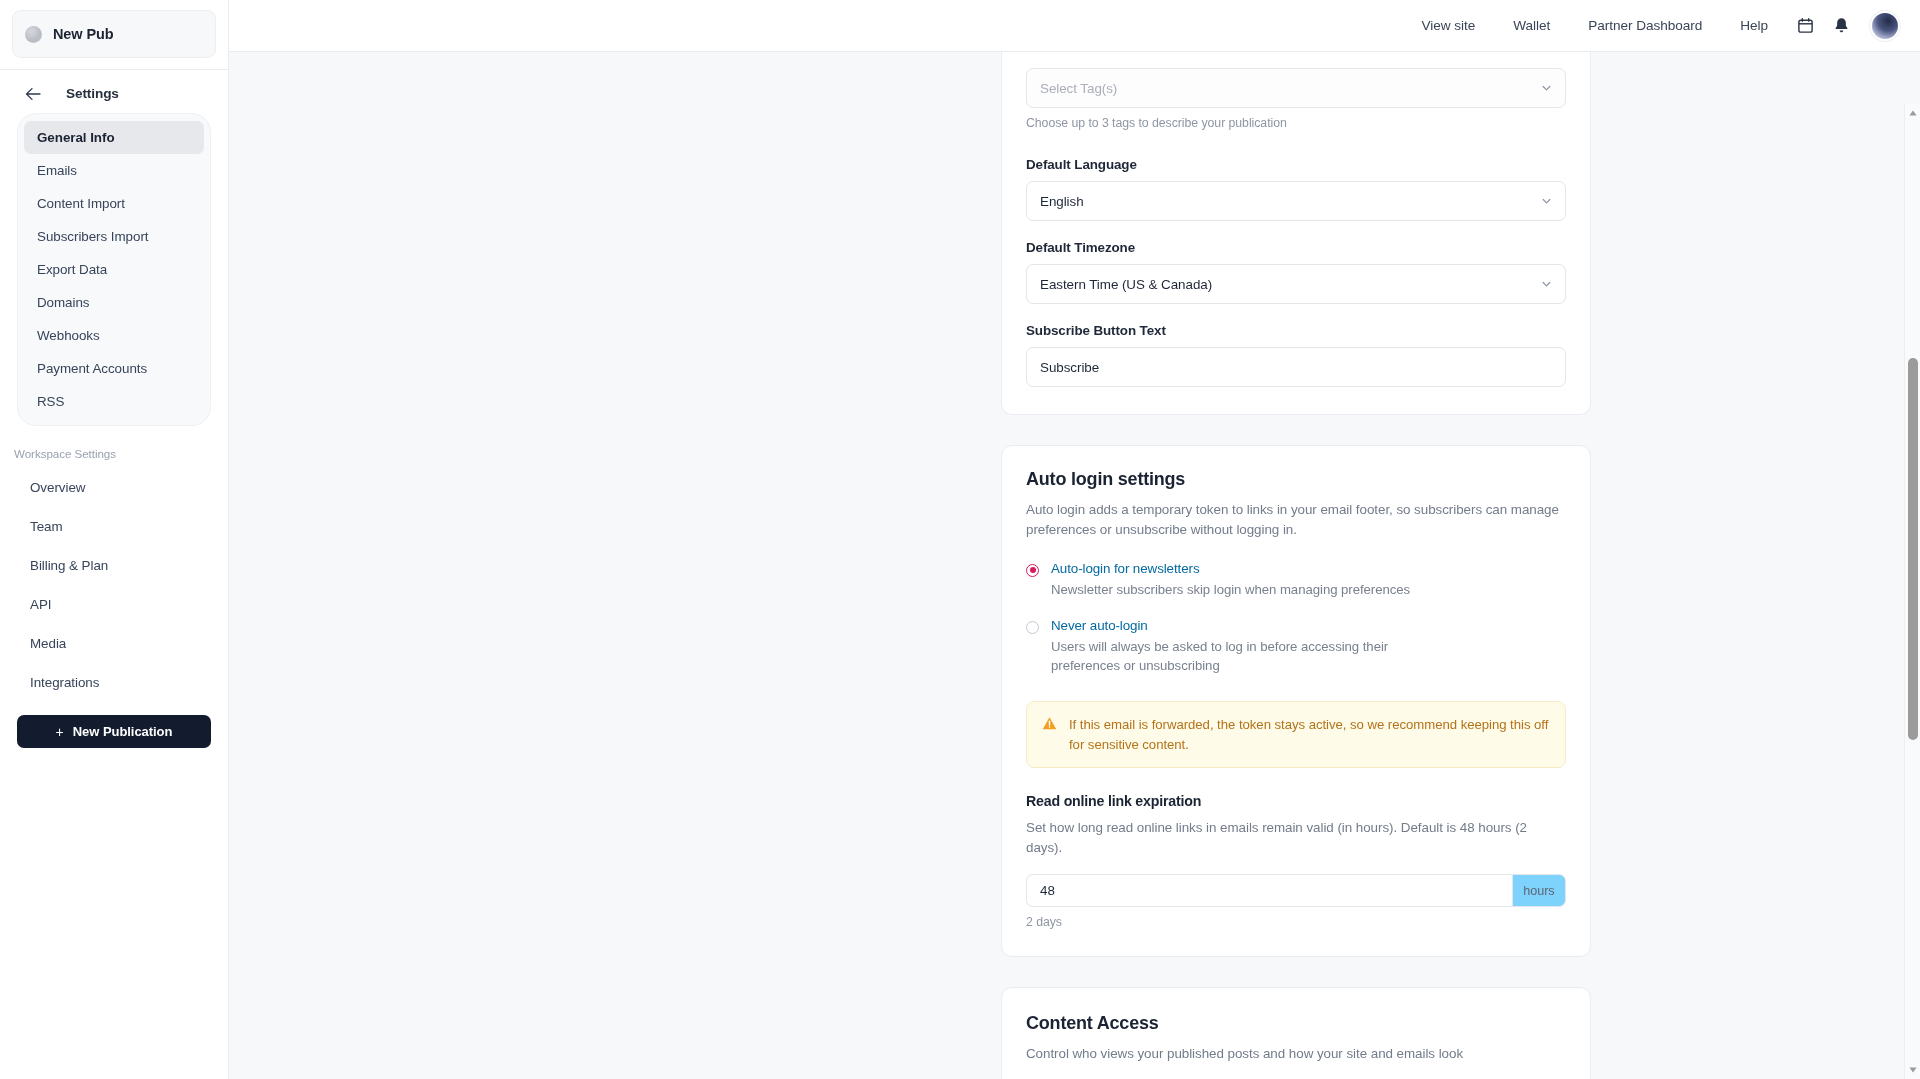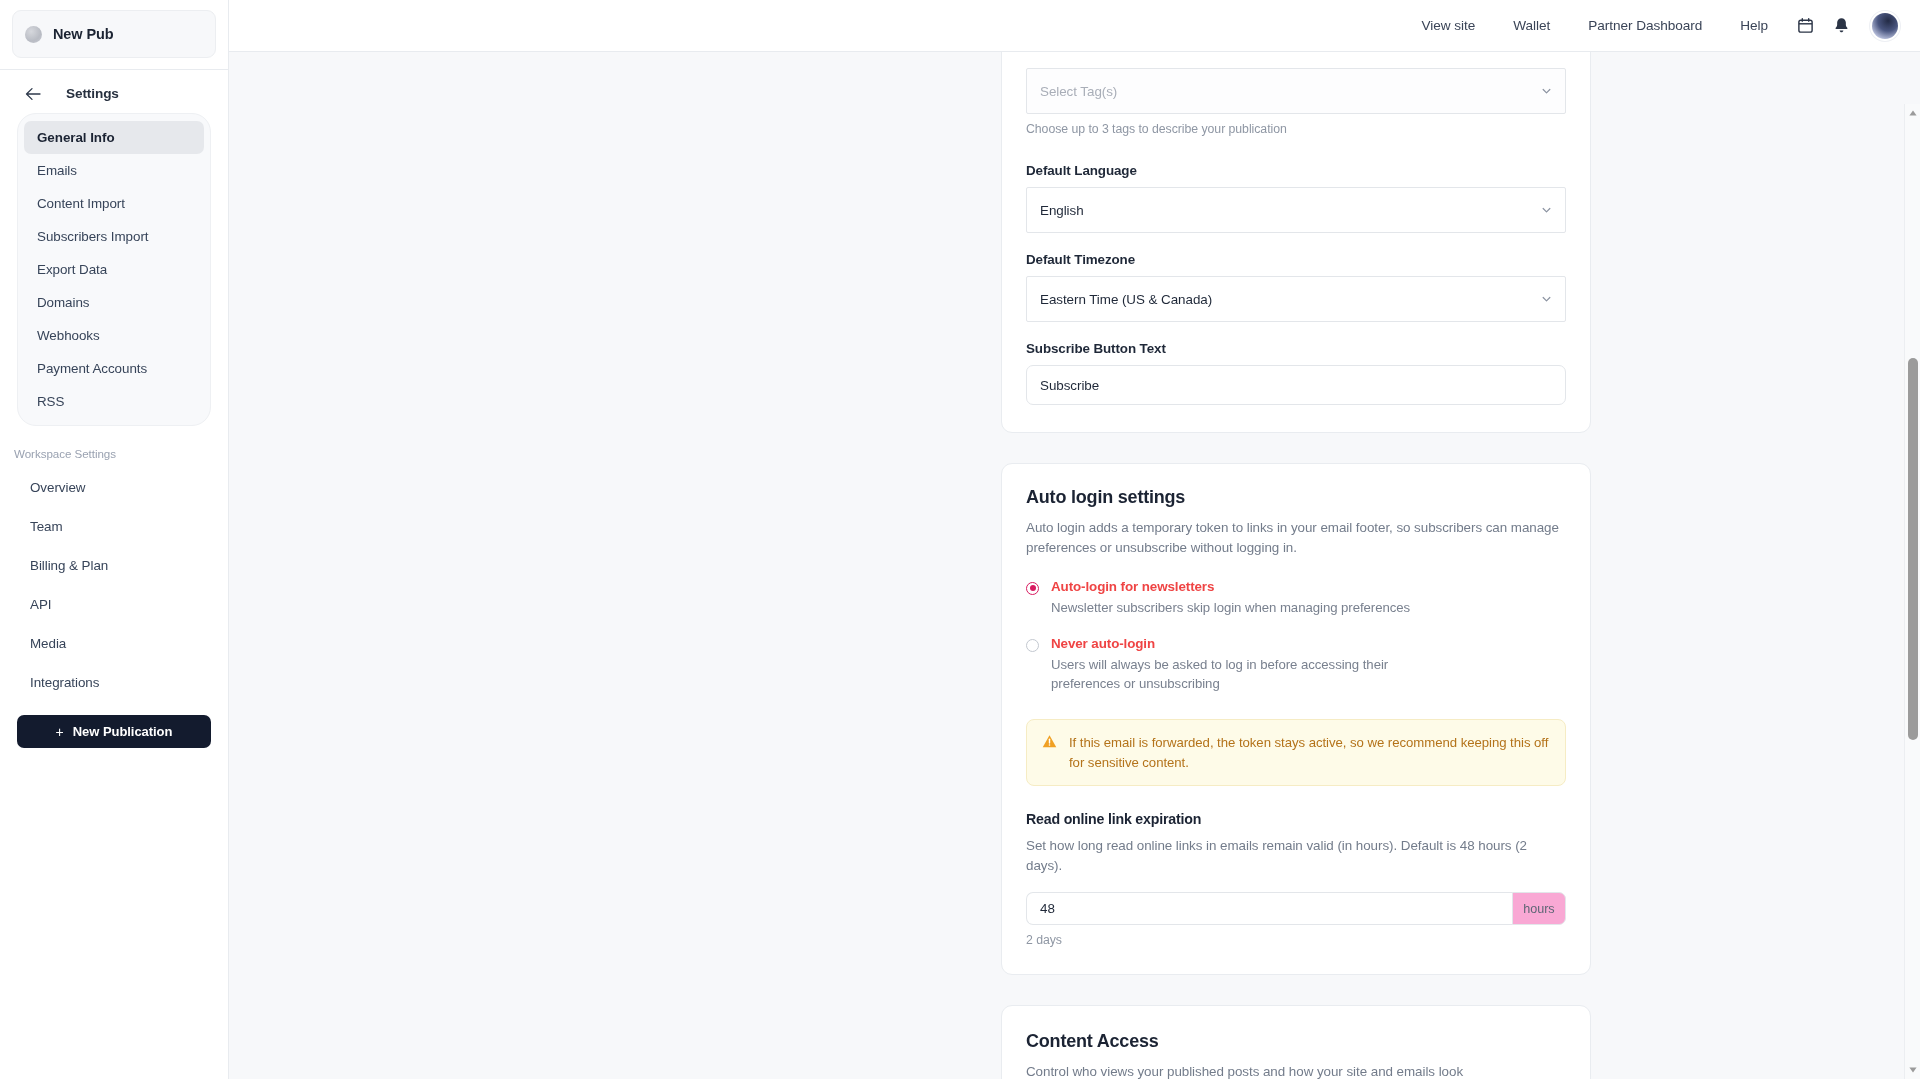--- a/index.html
+++ b/index.html
@@ -164,23 +164,23 @@
   .card + .card { margin-top: 30px; }
 
   .field-label {
     font-size: 13.4px;
     font-weight: 700;
     color: #1f2838;
     margin-bottom: 9px;
     letter-spacing: -0.1px;
   }
   .select-box {
-    height: 46px;
+    height: 40px;
     border: 1px solid #e3e6ea;
-    border-radius: 2px;
+    border-radius: 7px;
     background: #ffffff;
     display: flex; align-items: center;
     padding: 0 13px;
     font-size: 13.4px;
     color: #1f2838;
     cursor: pointer;
     position: relative;
     letter-spacing: -0.05px;
   }
   .select-box.placeholder { color: #a9aeb8; background: #fdfdfe; }
@@ -236,21 +236,21 @@
   .radio.checked::after {
     content: "";
     position: absolute;
     width: 6px; height: 6px;
     border-radius: 50%;
     background: #d81b60;
     top: 50%; left: 50%;
     transform: translate(-50%, -50%);
   }
   .radio-title {
-    font-size: 13.4px; font-weight: 700; color: #ef4444;
+    font-size: 13.4px; font-weight: 400; color: #0369a1;
     letter-spacing: -0.1px;
   }
   .radio-desc {
     font-size: 13.2px; color: #79818f;
     margin-top: 4px; line-height: 1.46;
     letter-spacing: -0.05px;
   }
 
   .warn-box {
     background: #fefbe8;
@@ -277,21 +277,21 @@
     background: #fff;
     display: flex; align-items: center;
     padding: 0 13px;
     font-size: 13.4px;
     color: #1f2838;
   }
   .input-group .ig-addon {
     width: 54px;
     border: 1px solid #e3e6ea;
     border-radius: 0 7px 7px 0;
-    background: #f9a8d4;
+    background: #7dd3fc;
     display: flex; align-items: center; justify-content: center;
     font-size: 12.6px;
     color: #5e6675;
     letter-spacing: -0.05px;
   }
 
   
   .scrollbar {
     position: absolute;
     right: 0; top: 52px;

